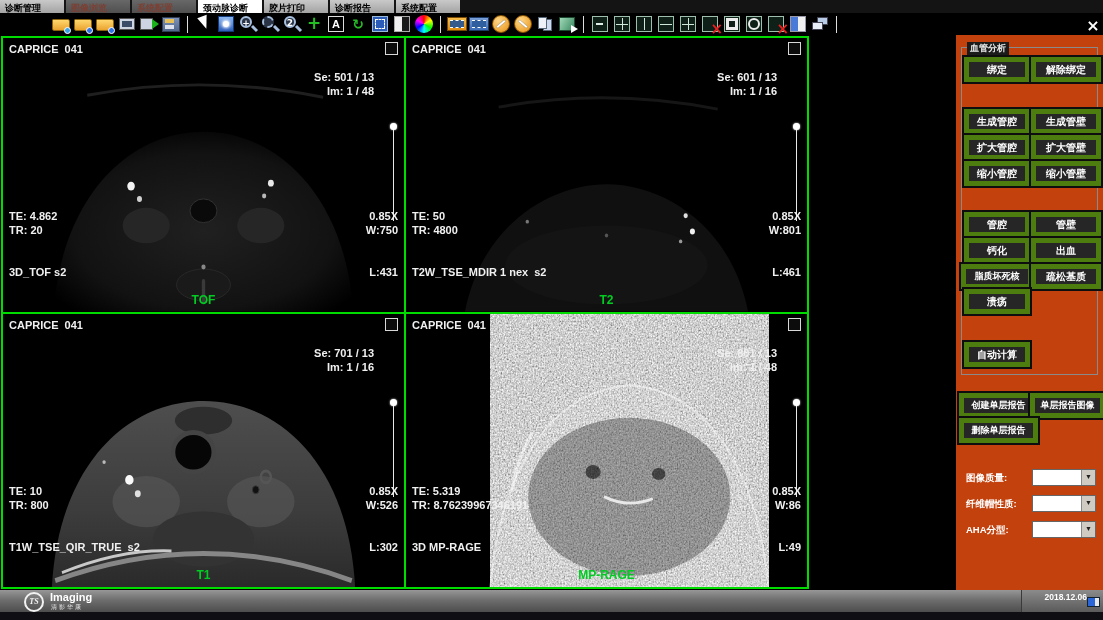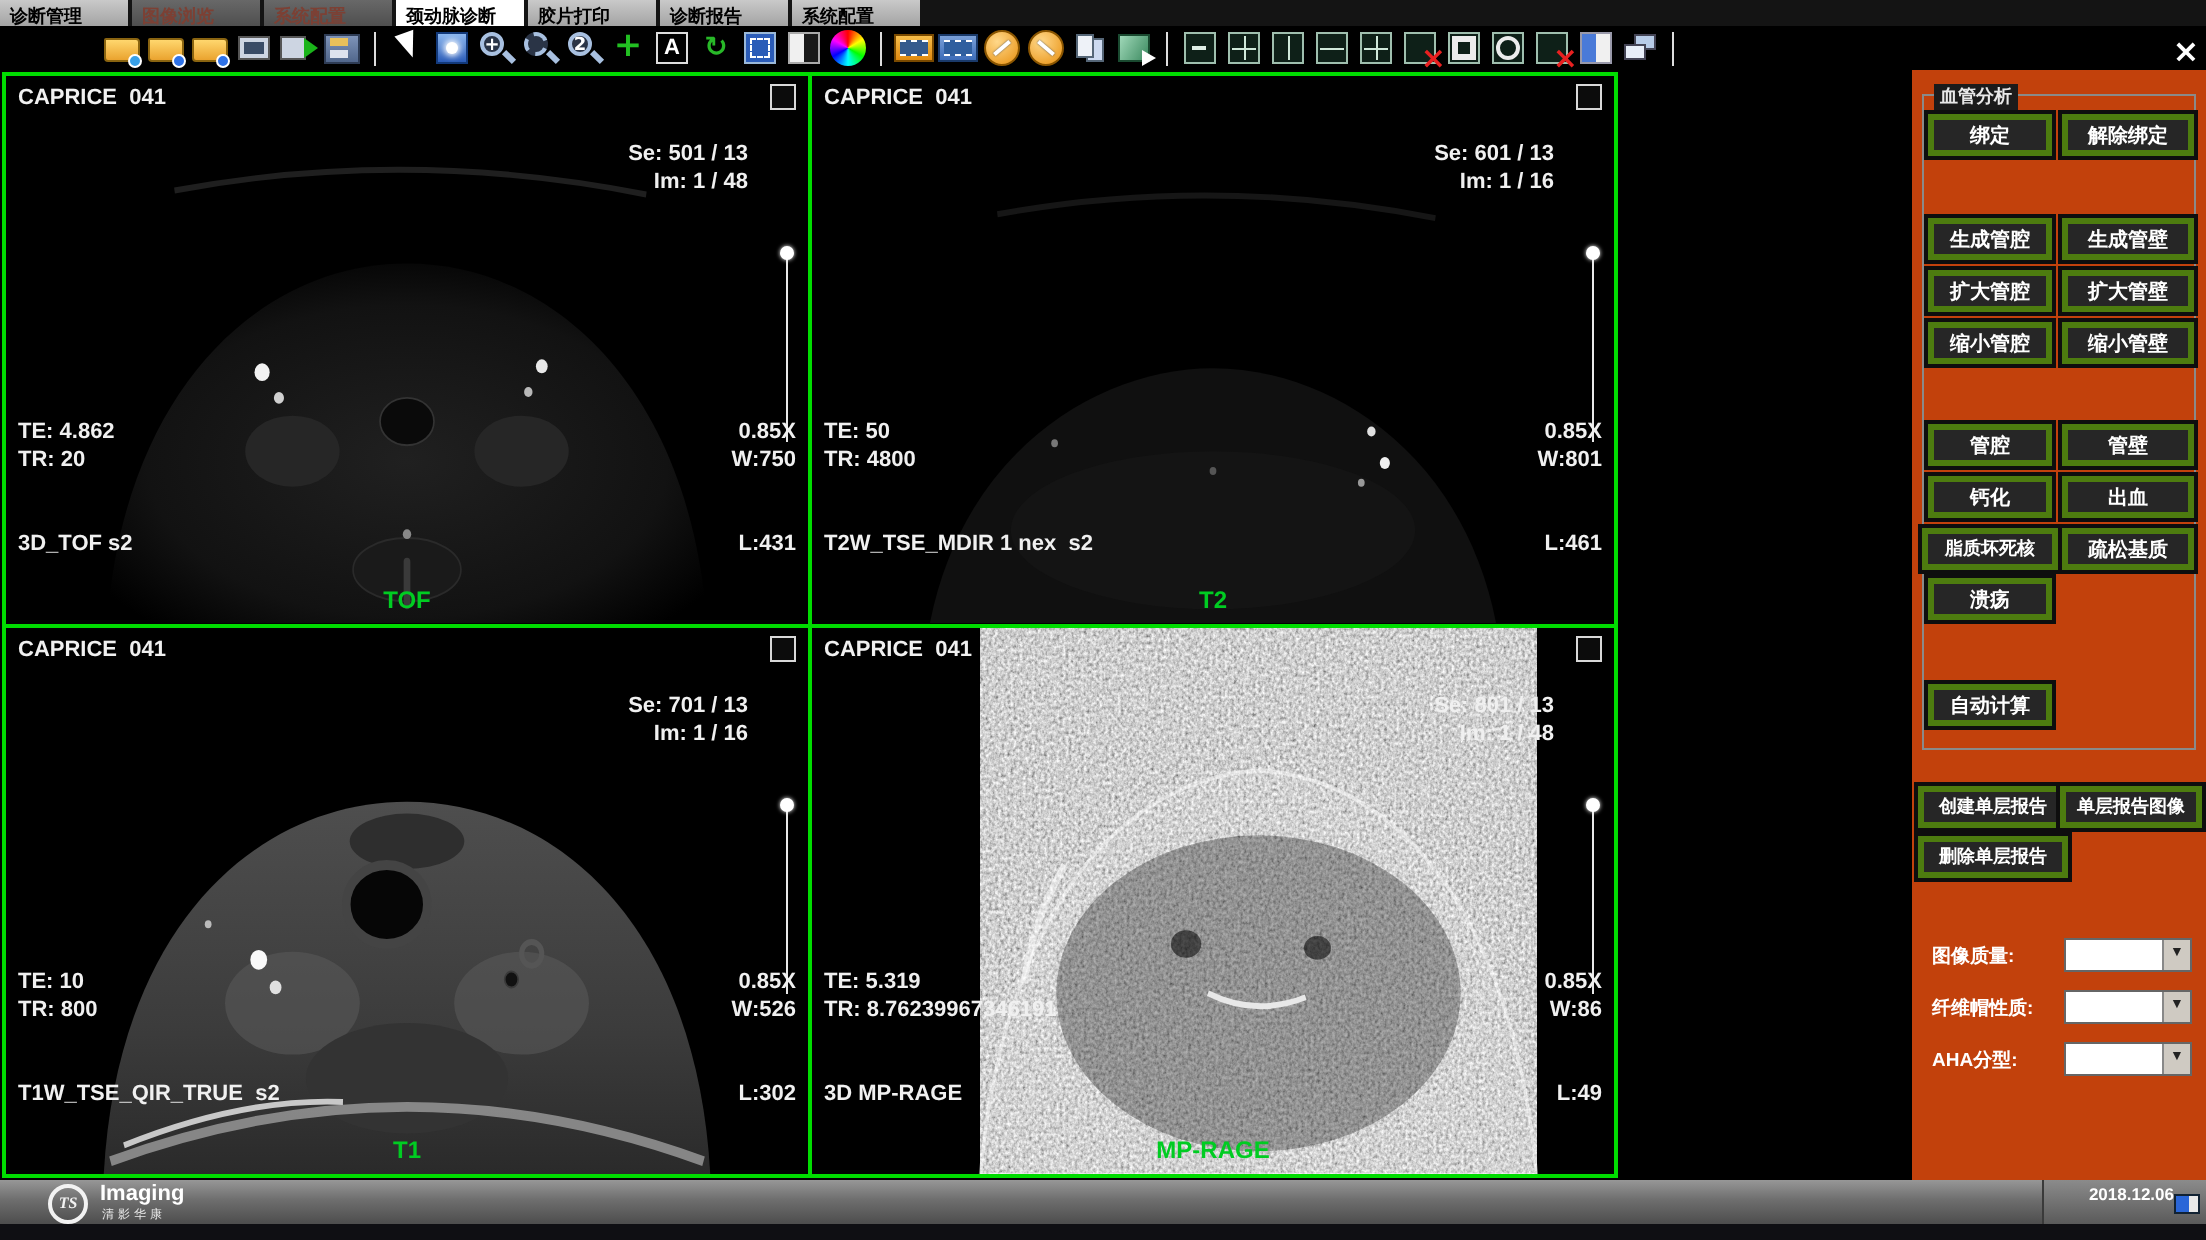--- a/index.html
+++ b/index.html
@@ -119,21 +119,21 @@
 
   
   #panel{position:absolute;left:956px;top:35px;width:147px;height:555px;background:#c2410c;}
   #closeX{position:absolute;left:1084px;top:17px;width:18px;height:18px;color:#fff;
           font:bold 16px/18px "DejaVu Sans",sans-serif;text-align:center;}
   .grp{position:absolute;border:1px solid #8a8a8a;}
   .grp-ttl{position:absolute;top:-6px;left:5px;background:#1b1b1b;padding:0 3px;
            font-size:9px;font-weight:bold;color:#e8e8e8;white-space:nowrap;}
   #grpVessel{left:5px;top:12px;width:135px;height:326px;}
   #grpSlice{left:5px;top:345px;width:135px;height:203px;}
-  .pbtn{position:absolute;height:15px;background:#262626;border:3px solid #4d7c0f;
+  .pbtn{position:absolute;height:15px;background:#262626;border:5px solid #4d7c0f;
         box-shadow:0 0 0 2px #0e0e0e;color:#fff;font-size:10px;font-weight:bold;
         display:flex;align-items:center;justify-content:center;white-space:nowrap;}
   .pbtn.sm{font-size:9px;}
   .fld-lbl{position:absolute;left:10px;font-size:9.5px;font-weight:bold;color:#fff;white-space:nowrap;}
   .dd{position:absolute;left:76px;width:62px;height:15px;background:#fff;border:1px solid #666;}
   .dd::after{content:"\25bc";position:absolute;right:0;top:0;bottom:0;width:13px;
              background:#cfcac2;border-left:1px solid #888;font-size:7px;line-height:14px;
              text-align:center;color:#222;}
 
   

